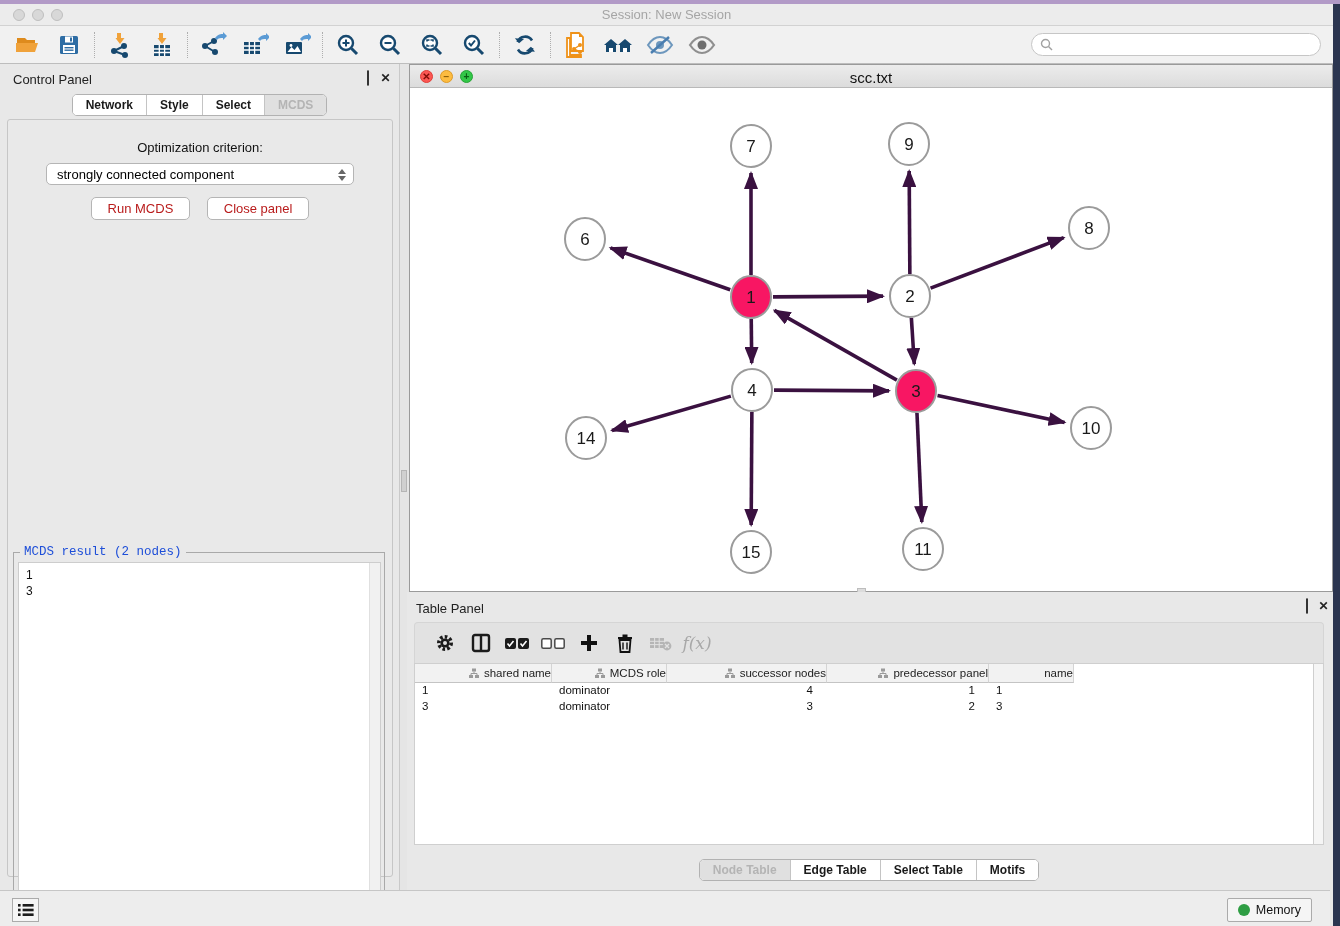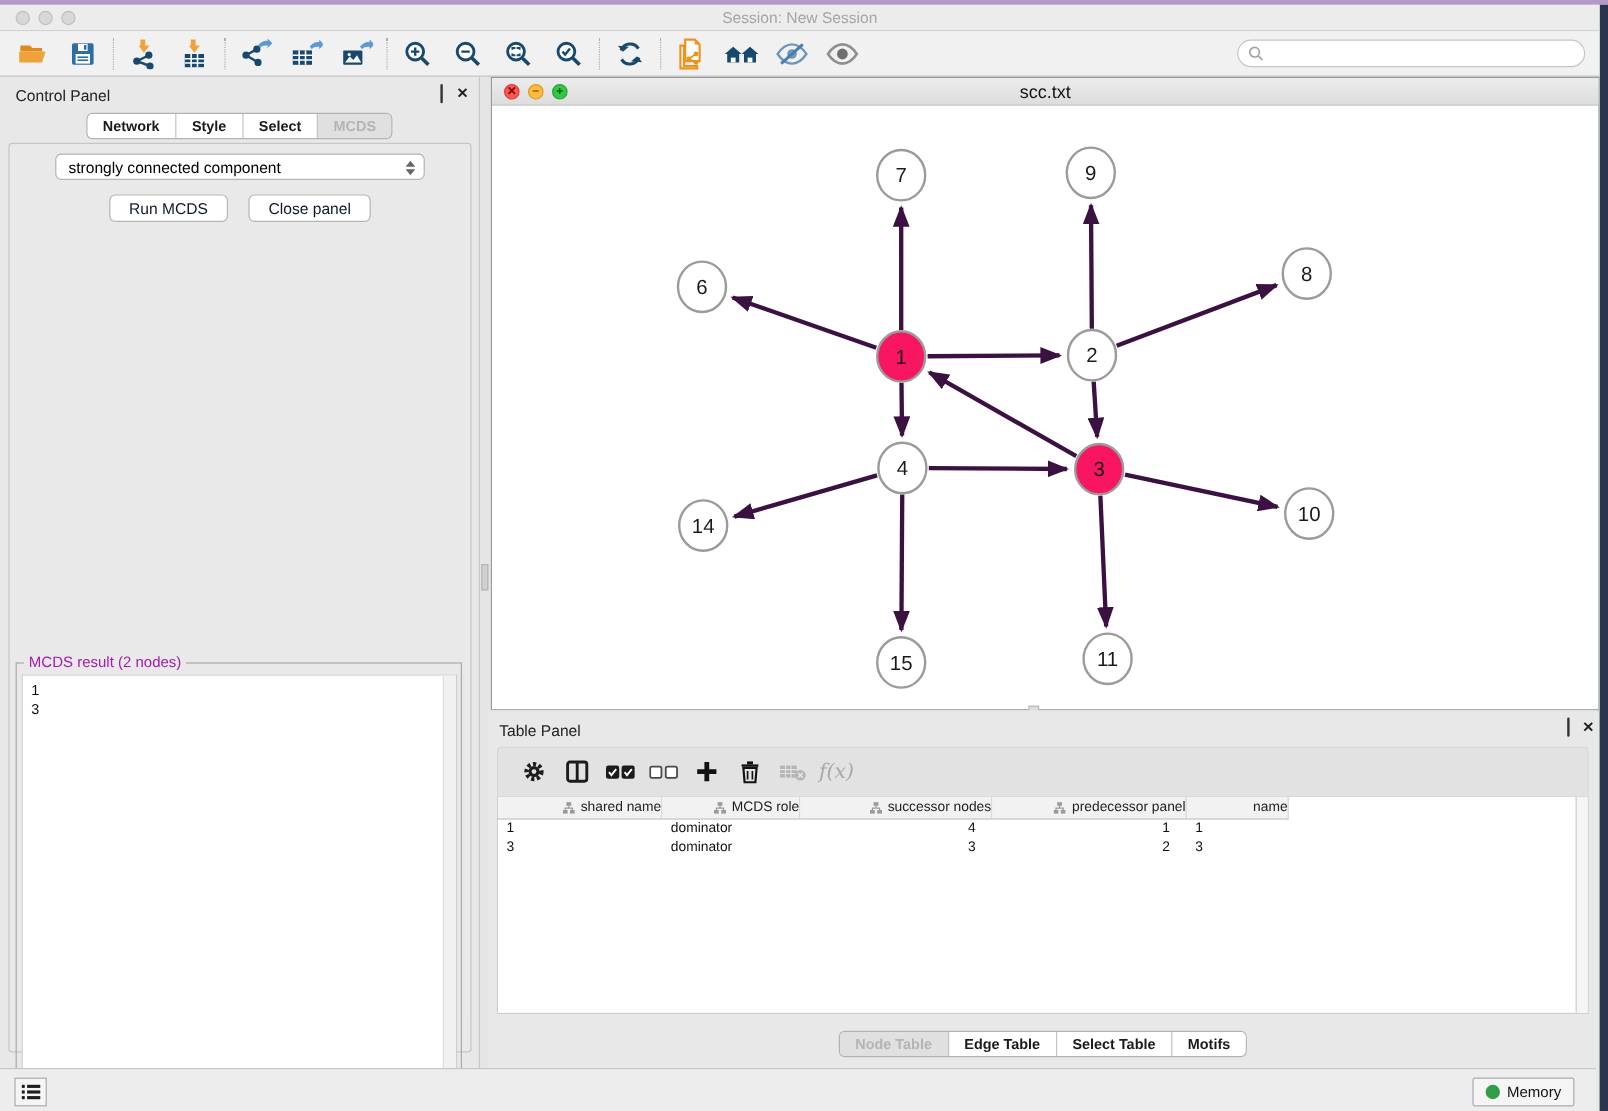--- a/index.html
+++ b/index.html
@@ -36,23 +36,23 @@
   .seg-tab.selected { background:#e0e0e0; color:#b4b4b4; }
   #cp-tabs-row { text-align:center; height:24px; }
   #cp-body { position:absolute; left:7px; top:55px; width:386px; height:758px; border:1px solid #c6c6c6; border-radius:3px; background:#e9e9e9; }
   #opt-label { text-align:center; margin-top:20px; font-size:13px; color:#111; }
   #criterion { position:relative; margin:8px auto 0 auto; width:308px; height:22px; background:#fff; border:1px solid #b5b5b5; border-radius:5px; font-size:13px; color:#000000; padding:3px 0 0 10px; }
   #criterion .stepper { position:absolute; right:6px; top:3px; width:10px; height:16px; }
   #criterion .stepper i { display:block; width:0; height:0; border-left:4px solid transparent; border-right:4px solid transparent; margin:2px auto; }
   #criterion .stepper .up { border-bottom:5px solid #666; }
   #criterion .stepper .dn { border-top:5px solid #666; }
   #cp-buttons { text-align:center; margin-top:12px; }
-  .mac-btn { display:inline-block; background:#fff; border:1px solid #b5b5b5; border-radius:5px; font-size:13px; color:#0f172a; padding:3px 16px; margin:0 6px; }
+  .mac-btn { display:inline-block; background:#fff; border:1px solid #b5b5b5; border-radius:5px; font-size:13px; color:#b91c1c; padding:3px 16px; margin:0 6px; }
   #result-group { position:absolute; left:5px; top:432px; width:372px; height:380px; border:1px solid #a9a9a9; }
-  #rg-title { position:absolute; left:6px; top:-8px; background:#e9e9e9; padding:0 4px; font-size:12.5px; color:#a21caf; }
+  #rg-title { position:absolute; left:6px; top:-8px; background:#e9e9e9; padding:0 4px; font-size:12.5px; color:#1d4ed8;font-family:Liberation Mono, monospace; }
   #rg-text { position:absolute; left:4px; top:9px; right:3px; bottom:3px; background:#fff; border:1px solid #cdcdcd; }
   #rg-pre { font-family:"Liberation Sans",sans-serif; font-size:12px; color:#111; padding:4px 0 0 7px; line-height:16px; white-space:pre; }
   #rg-scroll { position:absolute; right:0; top:0; width:11px; bottom:0; background:#f1f1f1; border-left:1px solid #e0e0e0; }
 
   
   #v-splitter { position:absolute; left:400px; top:64px; width:9px; height:826px; background:#e5e5e5; }
   #v-thumb { position:absolute; left:1px; top:406px; width:6px; height:22px; background:#d0d0d0; border:1px solid #b5b5b5; }
 
   
   #net-window { position:absolute; left:409px; top:64px; width:924px; height:528px; border:1px solid #9a9a9a; background:#fff; }
@@ -249,20 +249,21 @@
       <span class="panel-ctrl" style="left:361px"><span class="float-box"></span></span>
       <span class="panel-ctrl" style="left:379px; font-weight:700;">✕</span>
     </div>
     <div id="cp-tabs-row"><span class="seg-tabs" id="cp-tabs">
           <span class="seg-tab">Network</span>
           <span class="seg-tab">Style</span>
           <span class="seg-tab">Select</span>
           <span class="seg-tab selected">MCDS</span>
         </span></div>
     <div id="cp-body">
+      <div id="opt-label">Optimization criterion:</div>
       <div id="criterion">
         <span>strongly connected component</span>
         <span class="stepper">
             <i class="up"></i>
             <i class="dn"></i>
           </span>
       </div>
       <div id="cp-buttons">
         <span class="mac-btn">Run MCDS</span>
         <span class="mac-btn">Close panel</span>

